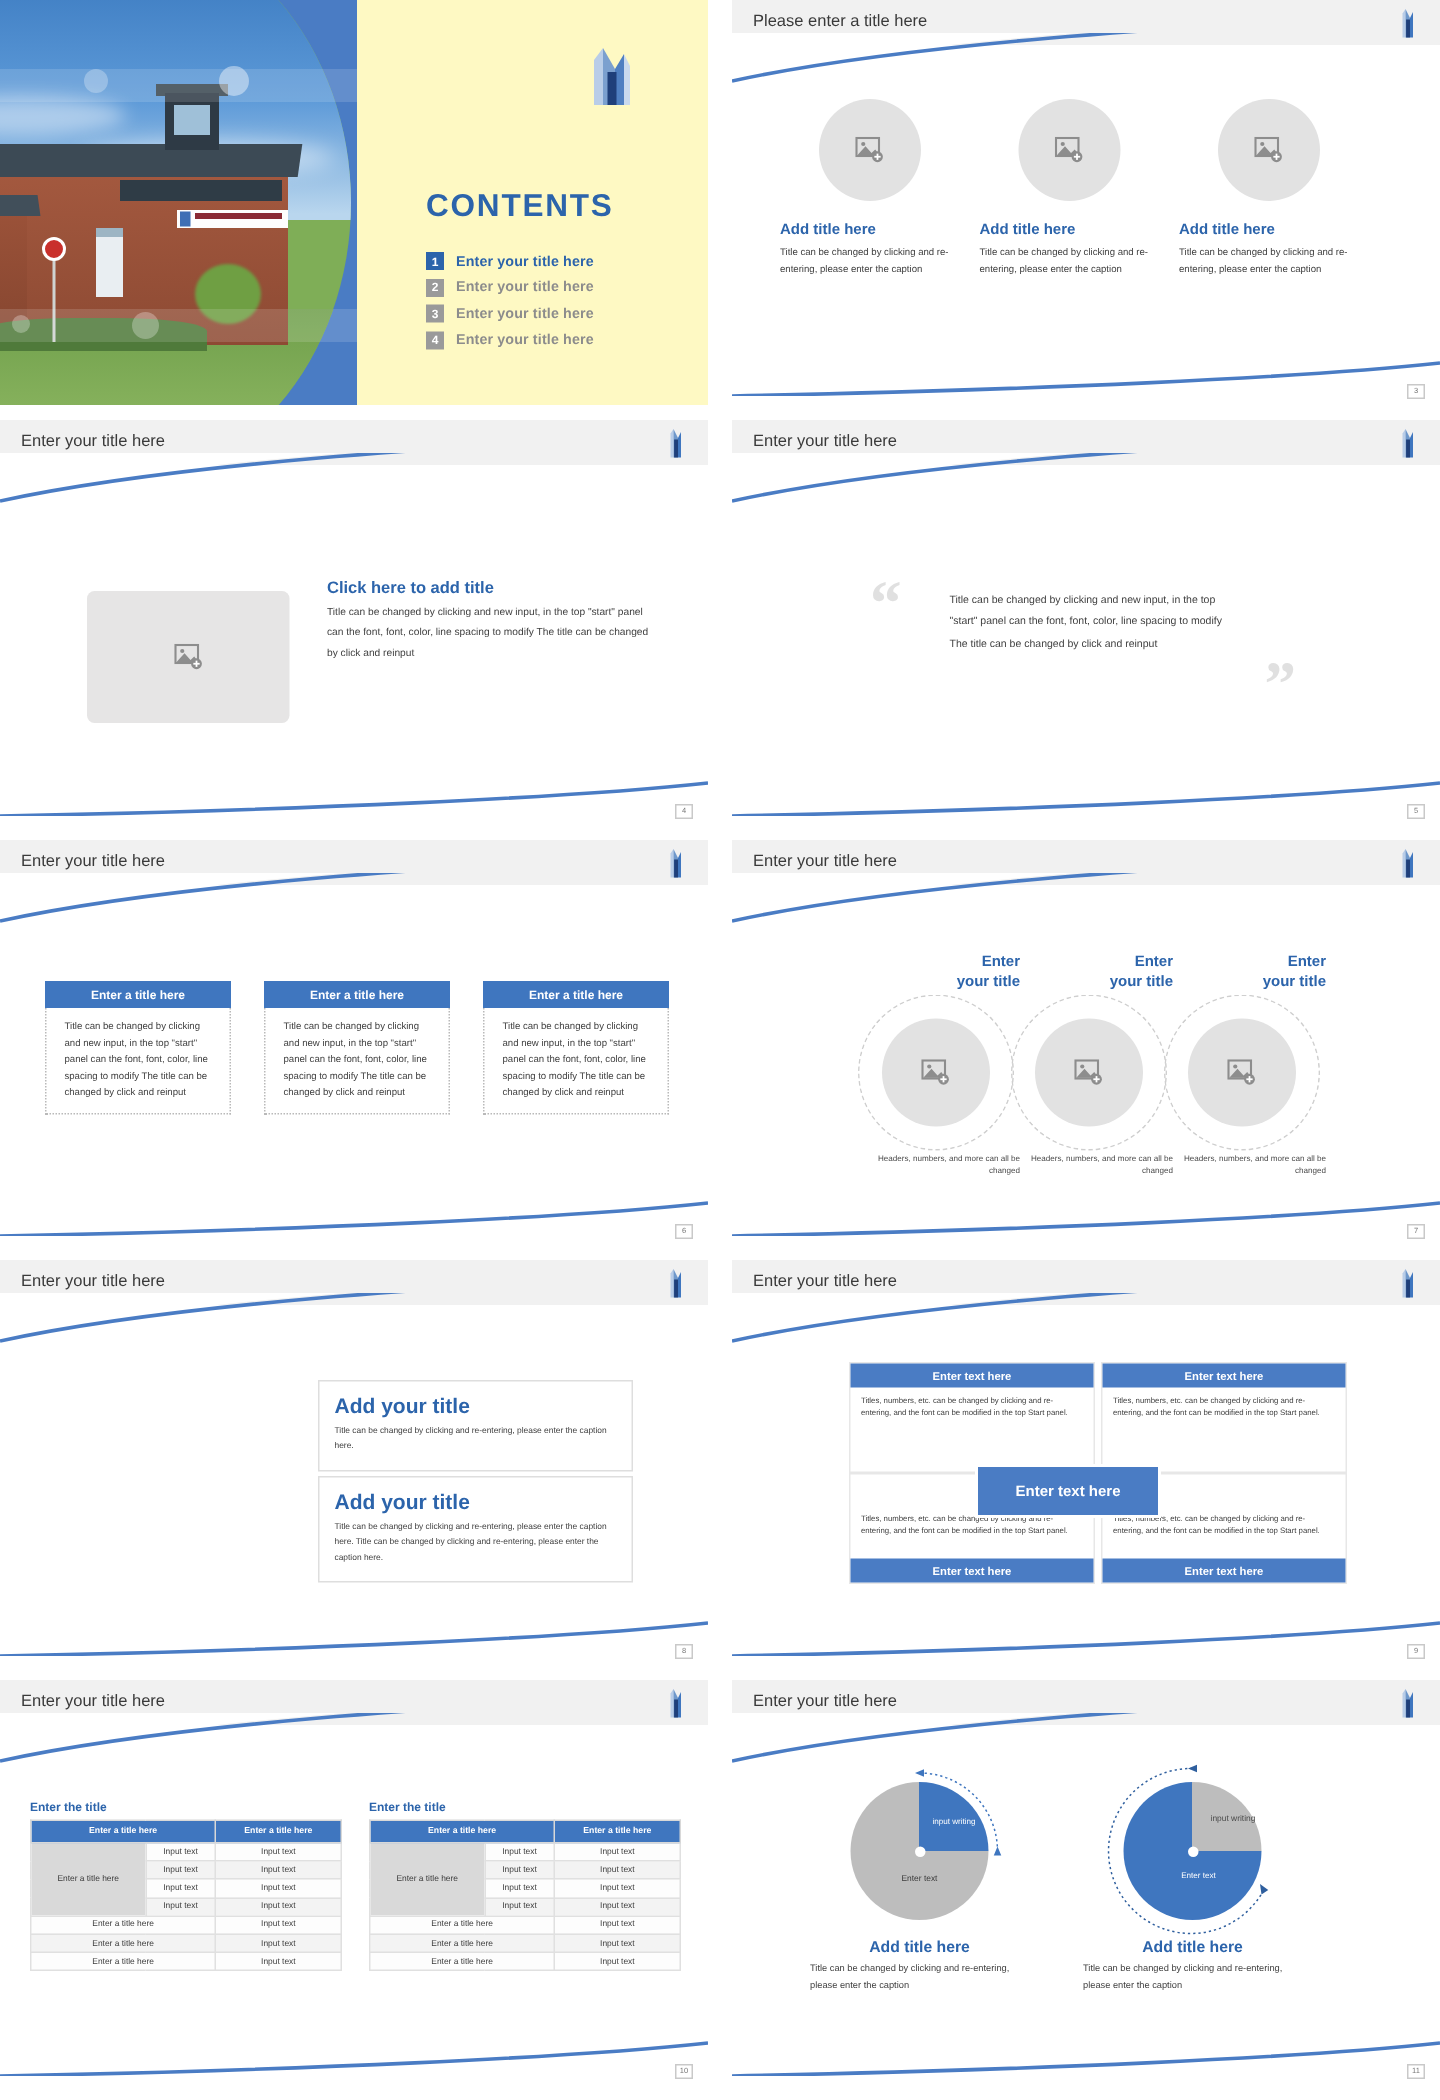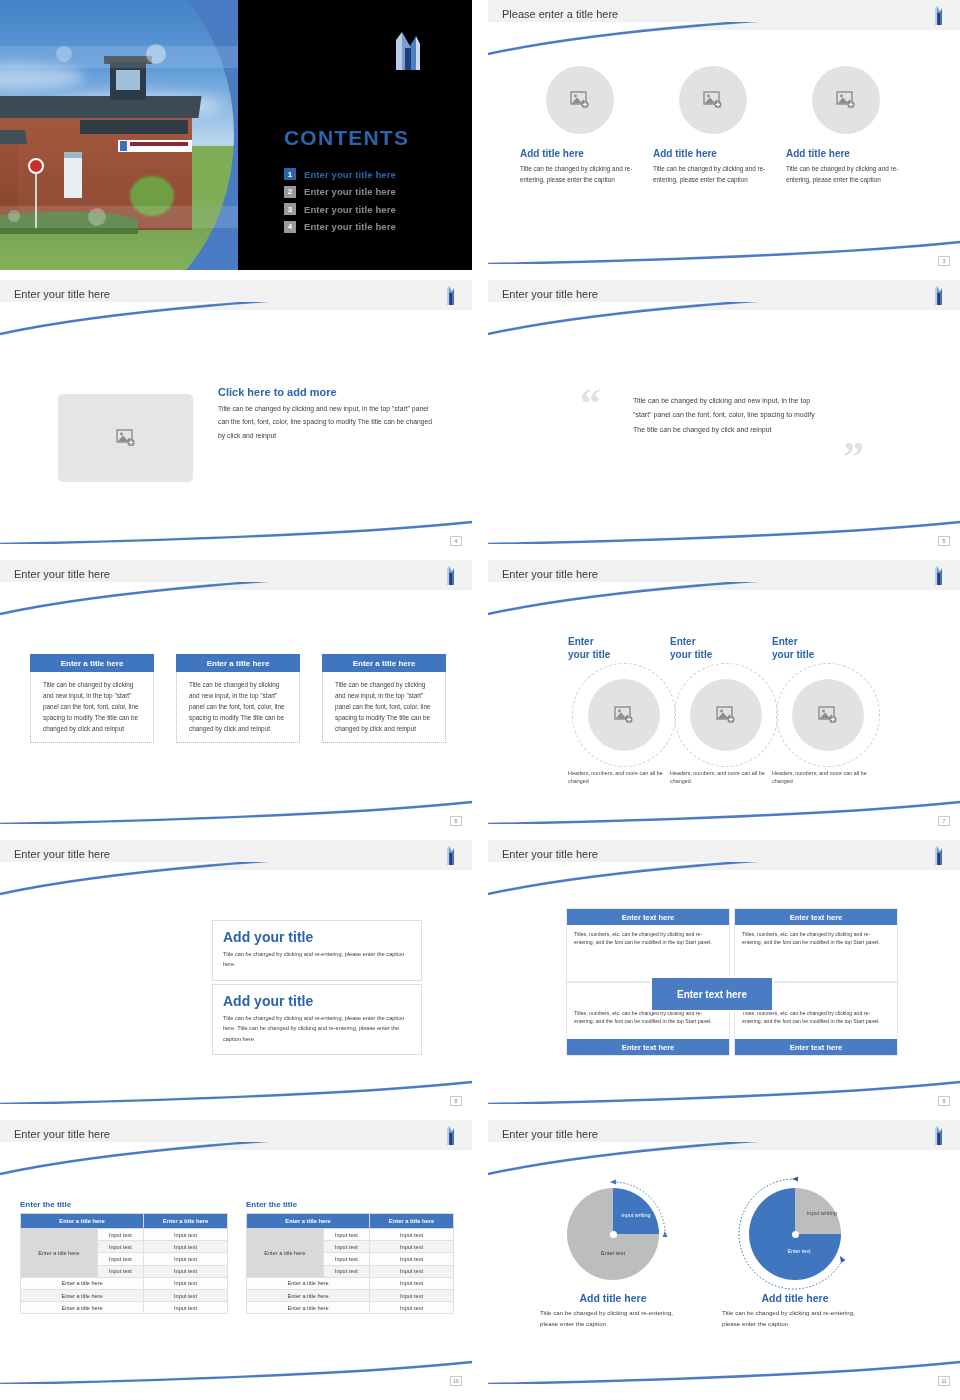--- a/index.html
+++ b/index.html
@@ -70,21 +70,21 @@
   .ph-sign-txt{position:absolute;left:226px;top:198px;width:58px;height:4px;background:#8a2a35;}
 
   .cover-bar-top{position:absolute;left:0;top:46px;width:238px;height:22px;background:rgba(255,255,255,.14);}
   .cover-bar-bot{position:absolute;left:0;top:206px;width:238px;height:22px;background:rgba(255,255,255,.14);}
   .cover-dot{position:absolute;border-radius:50%;background:rgba(255,255,255,.28);}
   .cover-dot.d1{left:56px;top:46px;width:16px;height:16px;}
   .cover-dot.d2{left:146px;top:44px;width:20px;height:20px;background:rgba(255,255,255,.42);}
   .cover-dot.d3{left:88px;top:208px;width:18px;height:18px;}
   .cover-dot.d4{left:8px;top:210px;width:12px;height:12px;}
 
-  .cover-right{position:absolute;left:238px;top:0;width:234px;height:270px;background:#000000;}
+  .cover-right{position:absolute;left:238px;top:0;width:234px;height:270px;background:#fef9c3;}
   .cover-logo{position:absolute;right:44px;top:26px;width:42px;height:46px;}
   .cover-title{
     position:absolute; left:46px; top:126px;
     font-size:21px; font-weight:bold; letter-spacing:1.2px; color:#2c64ab;
   }
   .toc{position:absolute;left:46px;top:168px;}
   .toc-row{display:flex;align-items:center;margin-bottom:5.5px;}
   .toc-num{
     width:12px;height:12px;display:flex;align-items:center;justify-content:center;
     font-size:8px;font-weight:bold;color:#fff;background:#9a9a9a;margin-right:8px;flex:none;
@@ -133,21 +133,21 @@
   .quote-open{position:absolute;left:92px;top:44px;font-size:42px;line-height:1;color:#e0e0e0;font-family:"Liberation Serif",serif;font-weight:bold;}
   .quote-close{position:absolute;left:355px;top:98px;font-size:42px;line-height:1;color:#e0e0e0;font-family:"Liberation Serif",serif;font-weight:bold;}
   .s4-txt{position:absolute;left:145px;top:56px;width:190px;font-size:7px;line-height:2.05;color:#3f3f3f;}
 
   
   .s5-card{position:absolute;width:124px;top:36px;}
   .s5-head{height:18px;background:#3f76bf;color:#fff;font-size:8px;font-weight:bold;display:flex;align-items:center;justify-content:center;}
   .s5-body{border-left:1px dotted #b9b9b9;border-right:1px dotted #b9b9b9;border-bottom:1px dotted #b9b9b9;padding:7px 10px 8px 12px;}
 
   
-  .s6-col{position:absolute;width:112px;top:18px;text-align:left;}
+  .s6-col{position:absolute;width:112px;top:18px;text-align:right;}
   .s6-h{font-size:10px;font-weight:bold;color:#2c64ab;line-height:1.28;}
   .s6-ring{
     width:104px;height:104px;margin:1px auto 0;border:1px dashed #cfcfcf;border-radius:50%;
     display:flex;align-items:center;justify-content:center;
   }
   .s6-circ{width:72px;height:72px;}
   .s6-cap{font-size:5.4px;color:#4a4a4a;line-height:1.5;margin-top:2px;}
 
   
   .s7-left{position:absolute;left:68px;top:28px;width:130px;}
@@ -353,21 +353,21 @@
         <svg class="imgicon" viewBox="0 0 20 18" width="24" height="22">
             <rect x="1" y="1" width="15" height="12" fill="none" stroke="#8d8d8d" stroke-width="1.4"></rect>
             <circle cx="5.5" cy="5" r="1.4" fill="#8d8d8d"></circle>
             <path d="M2 12 L7 6.5 L11 11 L13.5 8.6 L15.5 11.4 L15.5 12.5 L2 12.5 Z" fill="#8d8d8d"></path>
             <circle cx="15" cy="13.5" r="3.6" fill="#8d8d8d"></circle>
             <rect x="14.4" y="11.4" width="1.2" height="4.2" fill="#fff"></rect>
             <rect x="12.9" y="12.9" width="4.2" height="1.2" fill="#fff"></rect>
           </svg>
       </div>
       <div class="s3-txt">
-        <div class="s3-h">Click here to add more</div>
+        <div class="s3-h">Click here to add title</div>
         <div style="font-size:6.8px;line-height:1.95;color:#3f3f3f;">Title can be changed by clicking and new input, in the top "start" panel can the font, font, color, line spacing to modify The title can be changed by click and reinput</div>
       </div>
     </div>
     <div class="pagebadge">4</div>
   </div>
 
   <div class="slide">
     <div class="hdr"></div>
     <div class="hdr-title">Enter your title here</div>
     <div class="hdr-logo">

